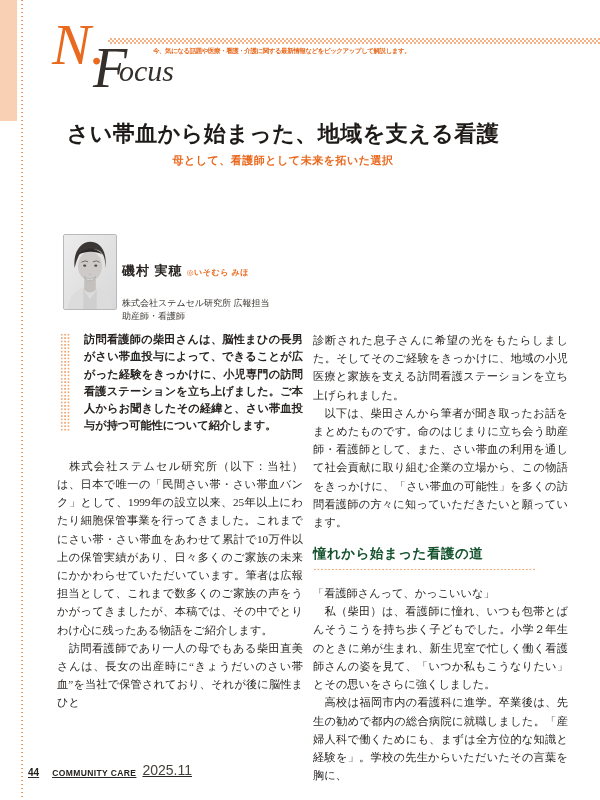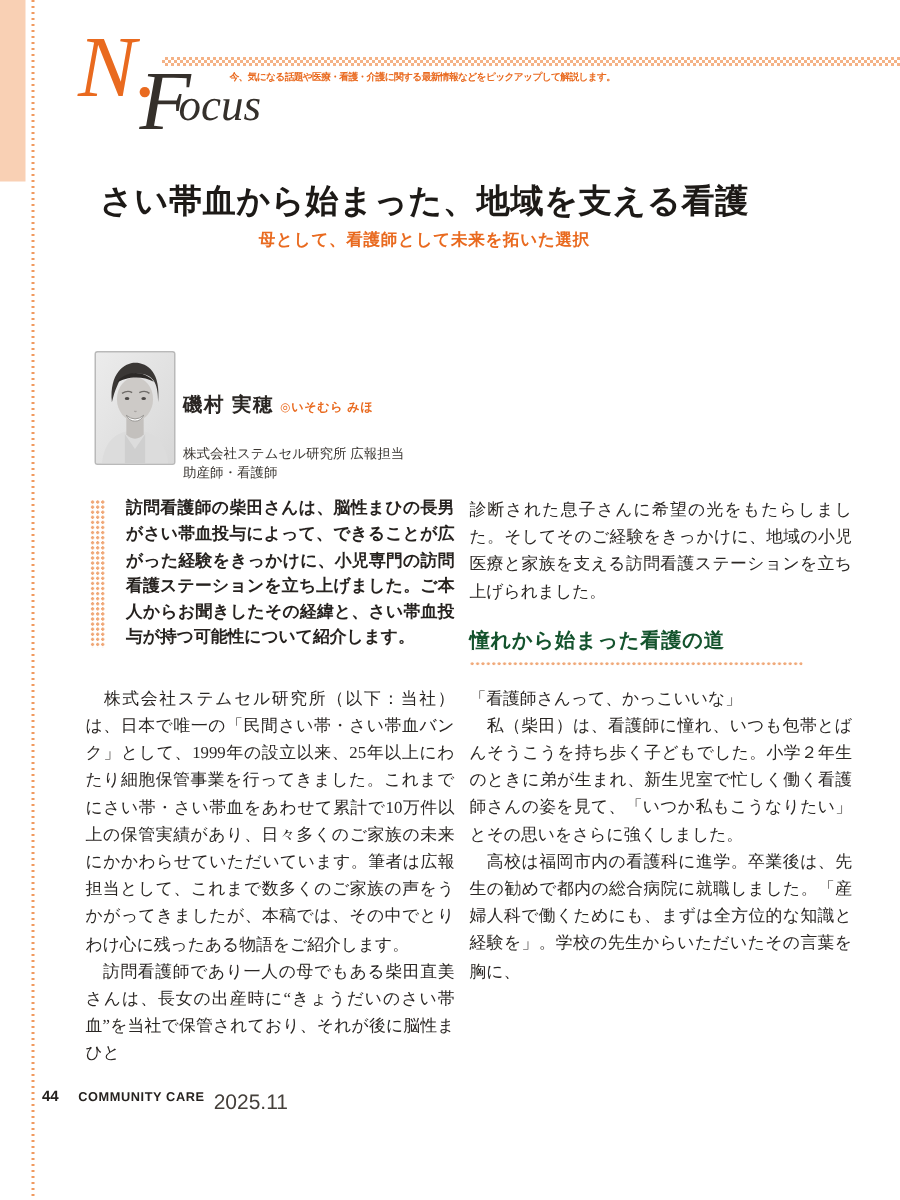--- a/index.html
+++ b/index.html
@@ -96,22 +96,22 @@
   .after-heading{margin-top:13px;}
   
   .footnote{margin-top:7px;}
   .footnote-rule{width:52px;height:1px;background:#4a4540;margin-bottom:5px;}
   .footnote-text{
     font-size:8.3px;line-height:12.4px;color:#2a2623;
     text-align:justify;word-break:break-all;
   }
   
   .footer{
-    position:absolute;left:28px;top:726px;
-    display:flex;align-items:flex-start;
+    position:absolute;left:28px;top:762px;
+    display:flex;align-items:flex-end;text-decoration:underline;
   }
   .page-number{font-size:10px;font-weight:bold;color:#26221f;}
   .magazine-name{font-size:8.5px;font-weight:bold;letter-spacing:.4px;color:#26221f;margin-left:13px;}
   .issue{font-size:14px;color:#45403b;margin-left:6px;}
 </style>
 </head>
 <body>
 
 <div class="page">
 
@@ -175,20 +175,21 @@
       <div class="lead">訪問看護師の柴田さんは、脳性まひの長男がさい帯血投与によって、できることが広がった経験をきっかけに、小児専門の訪問看護ステーションを立ち上げました。ご本人からお聞きしたその経緯と、さい帯血投与が持つ可能性について紹介します。</div>
       <div class="body-text">
         <p>　株式会社ステムセル研究所（以下：当社）は、日本で唯一の「民間さい帯・さい帯血バンク」として、1999年の設立以来、25年以上にわたり細胞保管事業を行ってきました。これまでにさい帯・さい帯血をあわせて累計で10万件以上の保管実績があり、日々多くのご家族の未来にかかわらせていただいています。筆者は広報担当として、これまで数多くのご家族の声をうかがってきましたが、本稿では、その中でとりわけ心に残ったある物語をご紹介します。</p>
         <p>　訪問看護師であり一人の母でもある柴田直美さんは、長女の出産時に“きょうだいのさい帯血”を当社で保管されており、それが後に脳性まひと</p>
       </div>
     </div>
 
     <div class="col-right">
       <div class="body-text">
         <p>診断された息子さんに希望の光をもたらしました。そしてそのご経験をきっかけに、地域の小児医療と家族を支える訪問看護ステーションを立ち上げられました。</p>
+        <p>　以下は、柴田さんから筆者が聞き取ったお話をまとめたものです。命のはじまりに立ち会う助産師・看護師として、また、さい帯血の利用を通して社会貢献に取り組む企業の立場から、この物語をきっかけに、「さい帯血の可能性」を多くの訪問看護師の方々に知っていただきたいと願っています。</p>
       </div>
       <h3 class="section-heading">憧れから始まった看護の道</h3>
       <div class="heading-dots"></div>
       <div class="body-text after-heading">
         <p>「看護師さんって、かっこいいな」</p>
         <p>　私（柴田）は、看護師に憧れ、いつも包帯とばんそうこうを持ち歩く子どもでした。小学２年生のときに弟が生まれ、新生児室で忙しく働く看護師さんの姿を見て、「いつか私もこうなりたい」とその思いをさらに強くしました。</p>
         <p>　高校は福岡市内の看護科に進学。卒業後は、先生の勧めで都内の総合病院に就職しました。「産婦人科で働くためにも、まずは全方位的な知識と経験を」。学校の先生からいただいたその言葉を胸に、</p>
       </div>
     </div>
 

